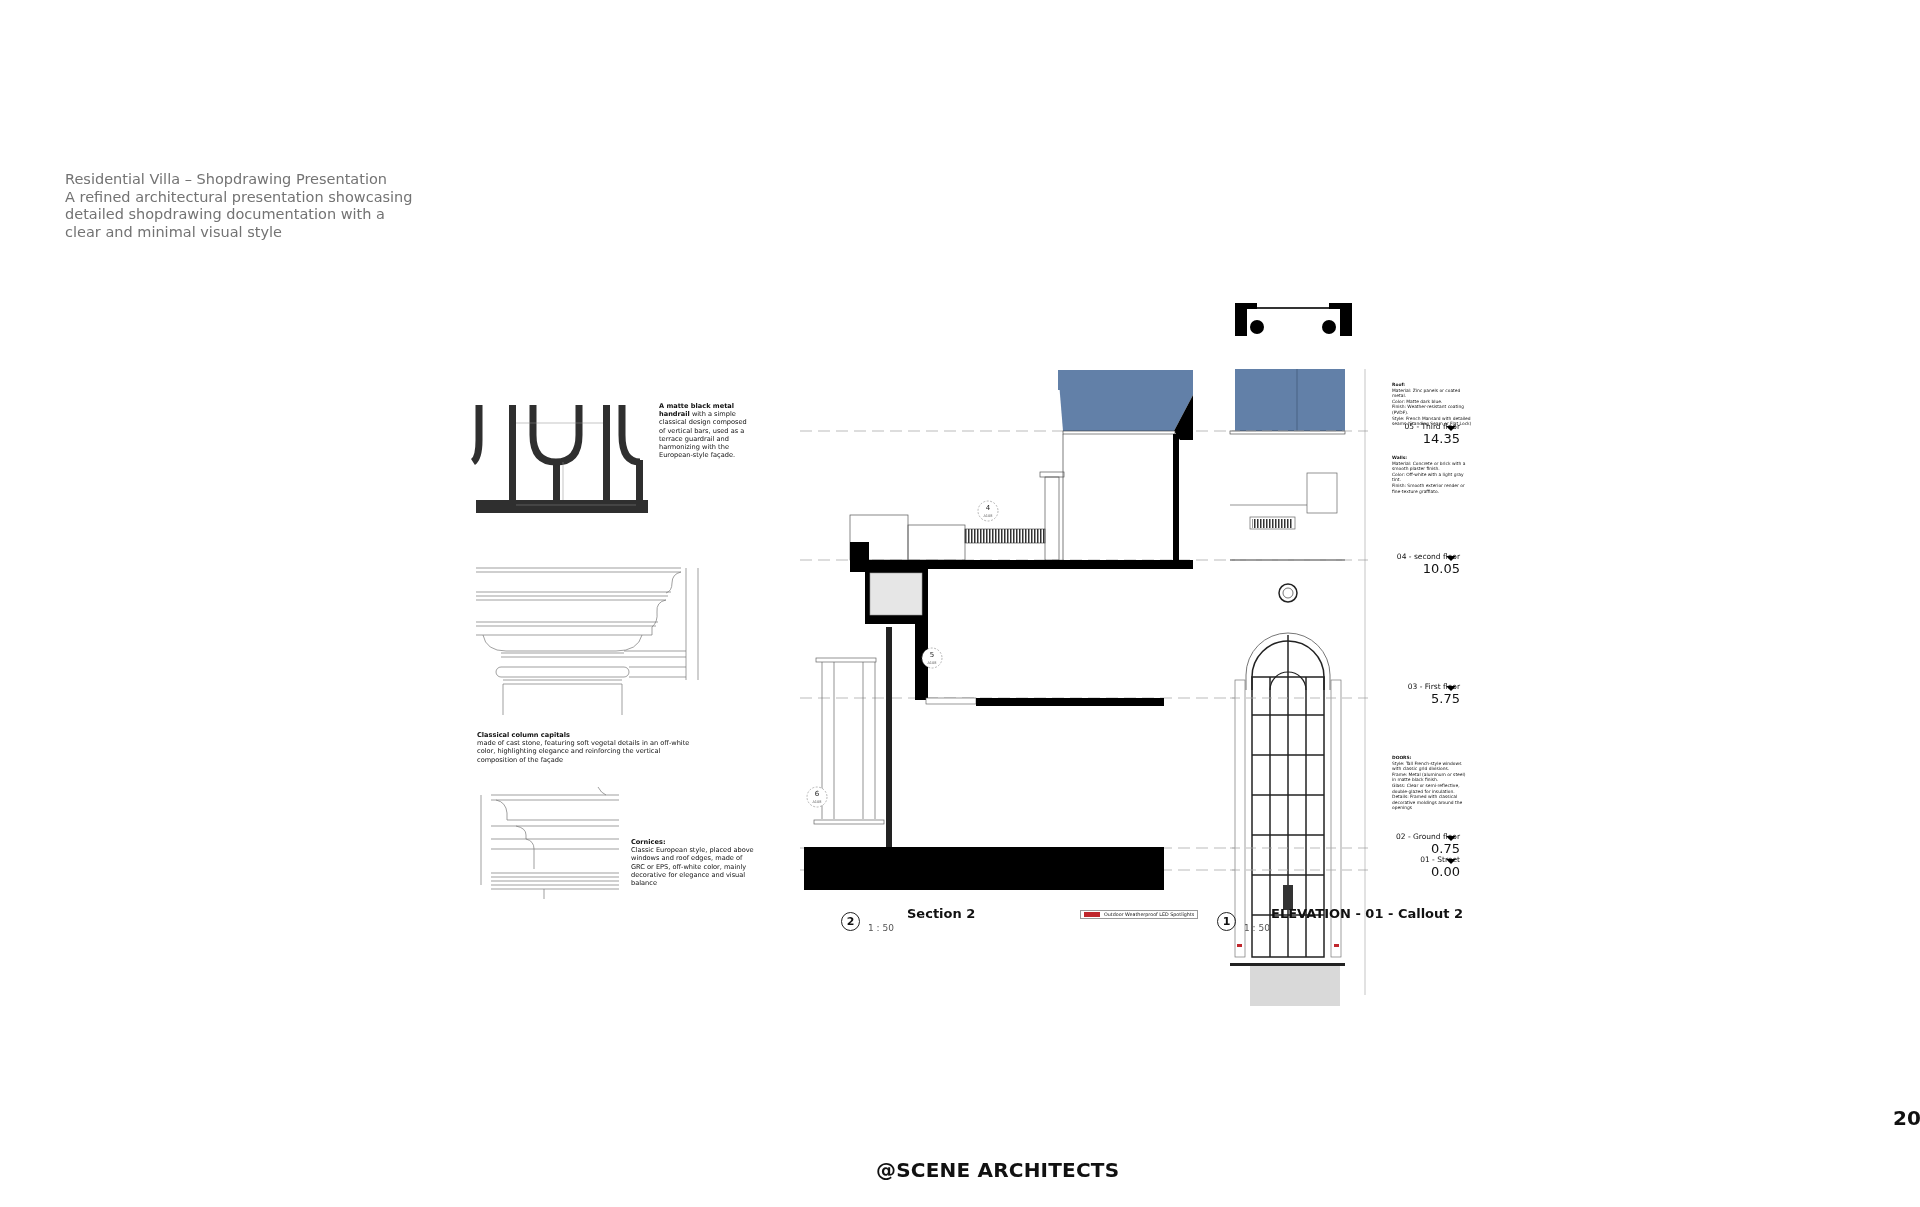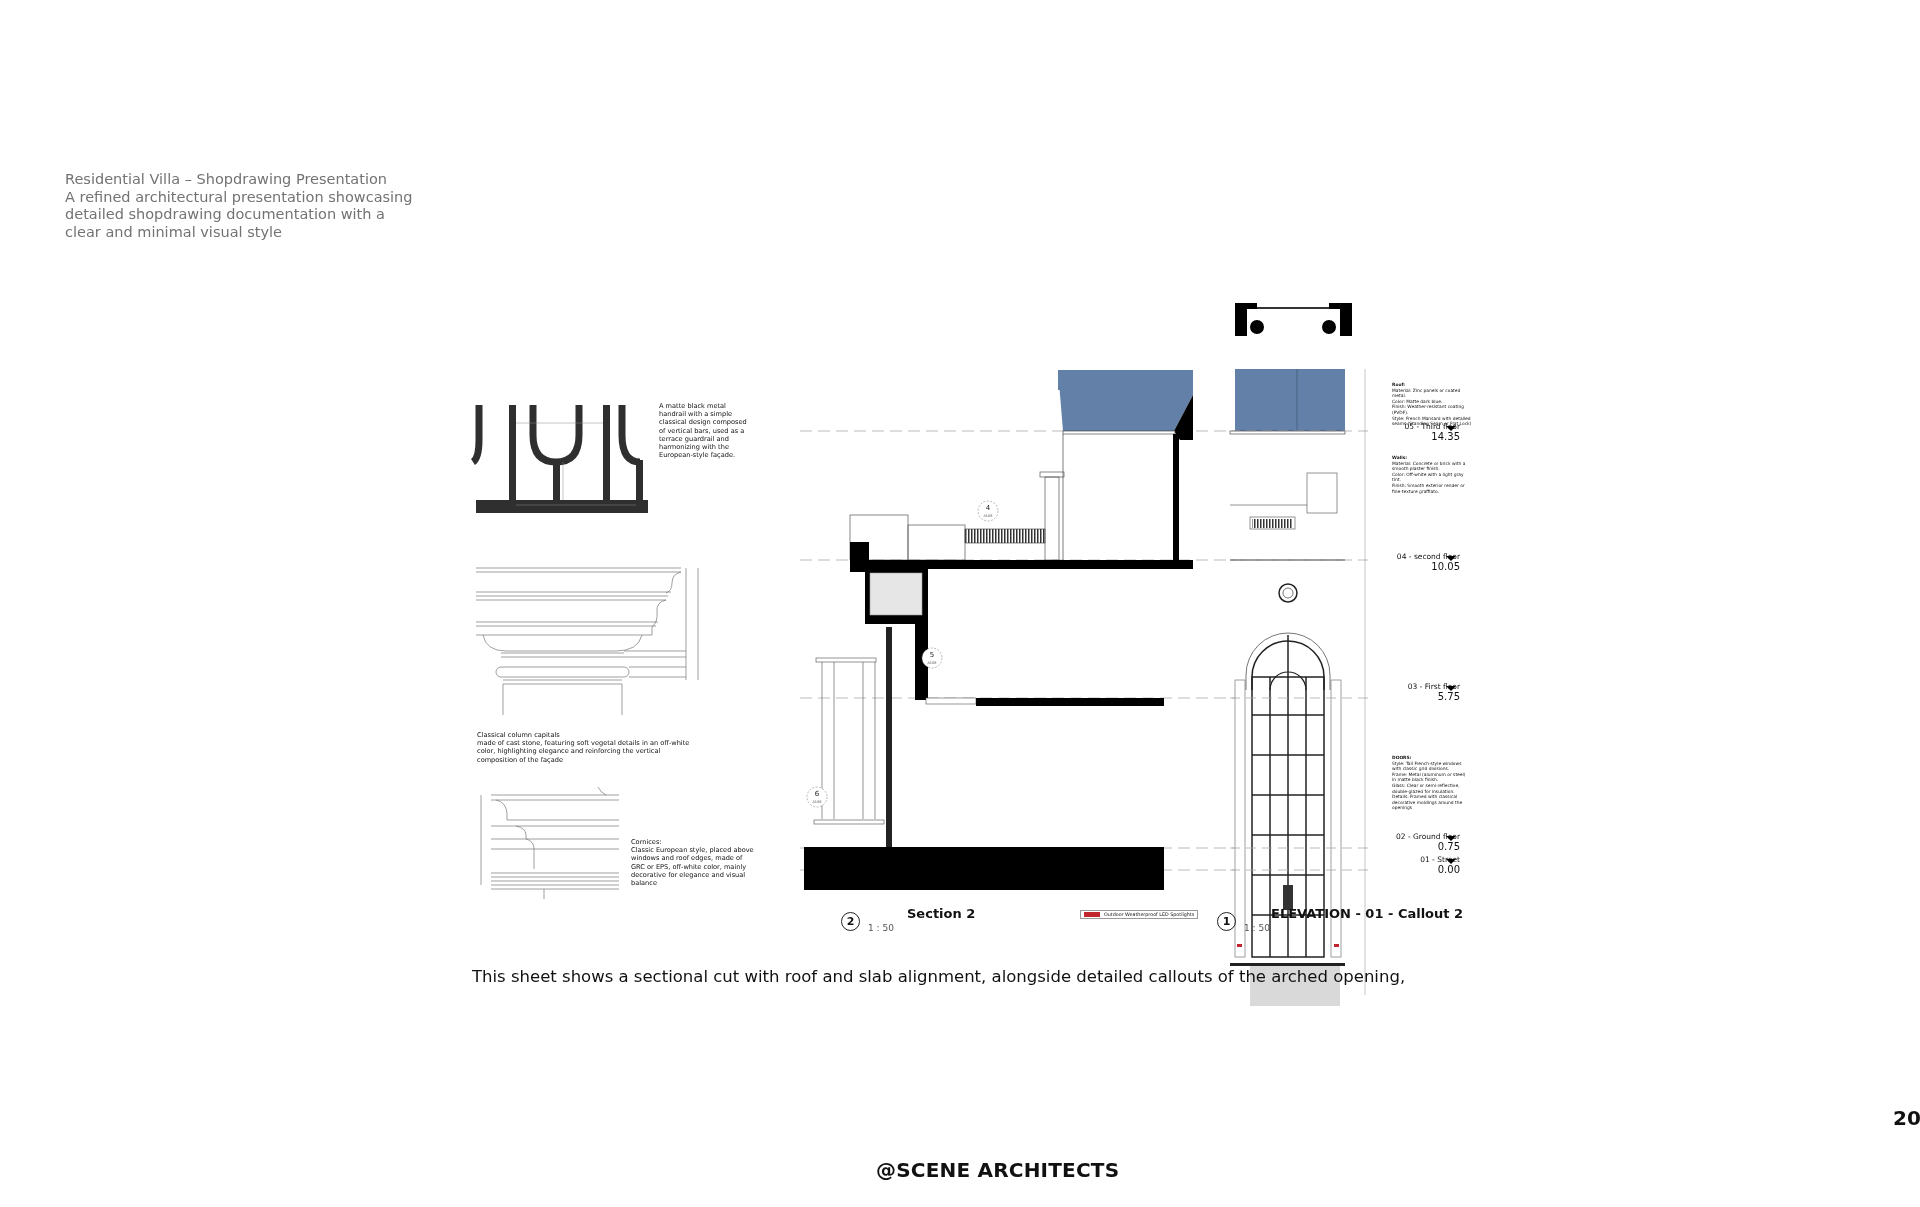--- a/index.html
+++ b/index.html
@@ -1,28 +1,28 @@
 <!DOCTYPE html>
 <html><head>
 <meta charset="utf-8">
 <style>
   html,body{margin:0;padding:0;background:#ffffff;}
   body{width:1920px;height:1207px;position:relative;overflow:hidden;font-family:"DejaVu Sans",sans-serif;color:#111;}
   .abs{position:absolute;}
   .intro{left:65px;top:171px;width:380px;font-size:14.5px;line-height:17.5px;color:#737373;}
   .intro .title{font-weight:500;}
   .note{font-size:6.6px;line-height:8.2px;color:#111;}
-  .note b{font-weight:normal;text-align:center;}
+  .note b{font-weight:bold;text-align:center;}
   .caption{font-size:16.5px;line-height:21px;color:#111;}
   .footer{font-size:20px;font-weight:bold;letter-spacing:0.2px;}
   .view-title{font-size:13px;font-weight:bold;margin-left:41px;}
   .view-scale{font-size:9px;color:#555;}
   .bubble{width:17px;height:17px;border:1px solid #222;border-radius:50%;font-size:11px;font-weight:bold;text-align:center;line-height:17px;}
   .level-label{font-size:7.5px;color:#111;}
-  .level-value{font-size:10px;color:#111;}
+  .level-value{font-size:13px;color:#111;}
   .small-note{font-size:4.4px;line-height:5.6px;color:#111;}
   .legend{border:1px solid #999;background:#fff;font-size:4.8px;padding:1px 3px;display:flex;align-items:center;gap:4px;}
   .legend .sw{width:16px;height:5px;background:#c0272d;}
   svg{position:absolute;overflow:visible;}
 </style>
 </head>
 <body>
 
 <div class="abs intro">
   <div class="title">Residential Villa – Shopdrawing Presentation</div>
@@ -312,17 +312,16 @@
 <div class="abs legend" style="left:1080px;top:910px;">
   <span class="sw"></span>
   <span>Outdoor Weatherproof LED Spotlights</span>
 </div>
 
 <div class="abs bubble" style="left:1217px;top:912px;">1</div>
 <div class="abs view-title" style="left:1230px;top:906px;">ELEVATION - 01 - Callout 2</div>
 <div class="abs view-scale" style="left:1244px;top:923px;">1 : 50</div>
 
 <div class="abs caption" style="left:472px;top:966px;width:1100px;">
-  <div>This sheet shows a sectional cut with roof and slab alignment, alongside detailed callouts of the arched opening,</div>
 </div>
 
 <div class="abs footer" style="left:876px;top:1158px;">@SCENE ARCHITECTS</div>
 <div class="abs footer" style="left:1845px;top:1106px;margin-left:48px;">2025</div>
 
 </body></html>

